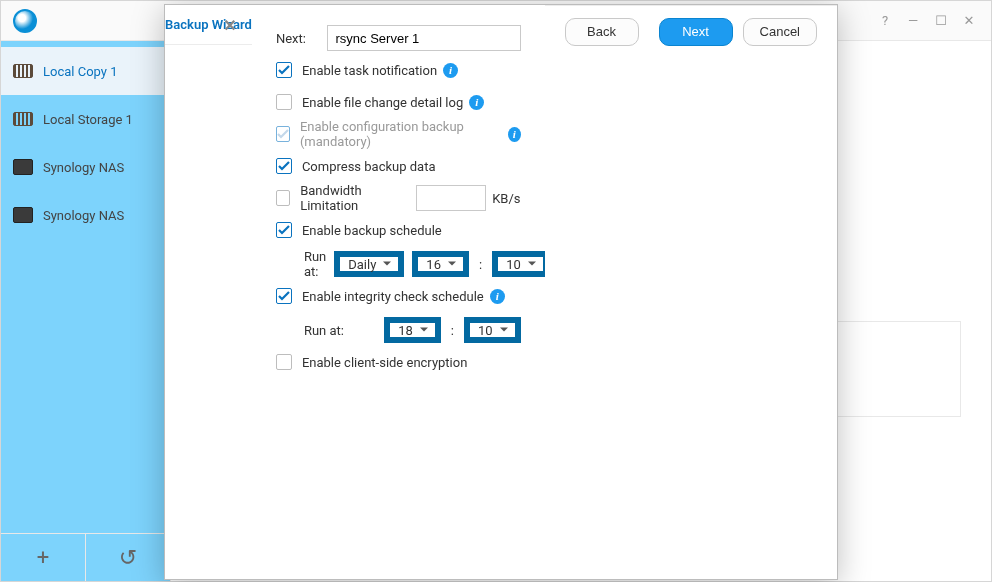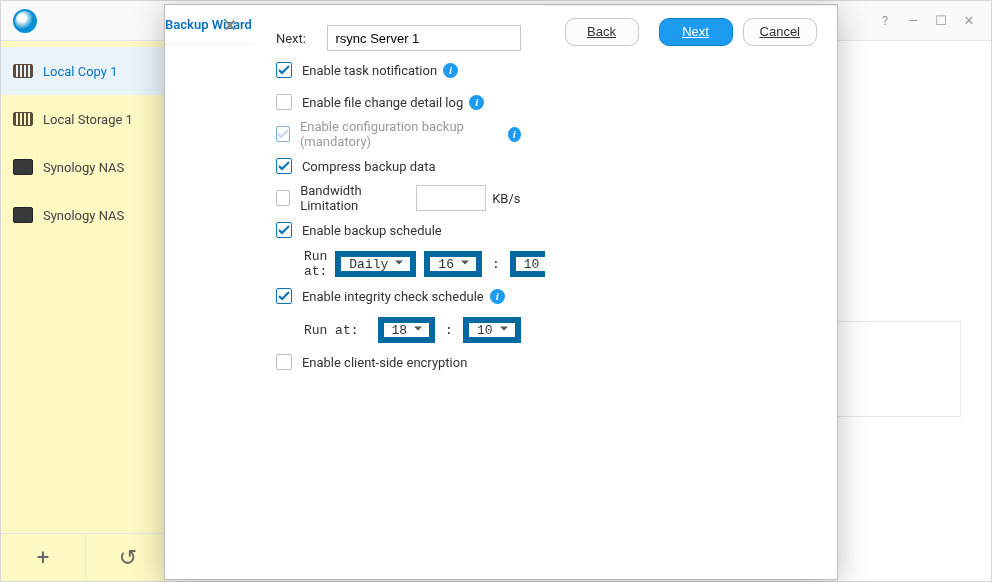--- a/index.html
+++ b/index.html
@@ -38,21 +38,21 @@
   }
   .outer-spacer { flex: 1; }
   .outer-ctrl {
     width: 28px; height: 28px;
     display: flex; align-items: center; justify-content: center;
     color: #999; cursor: pointer;
   }
   .outer-body { flex: 1; display: flex; }
   .sidebar {
     width: 170px;
-    background: #fef9c3;
+    background: #7dd3fc;
     border-right: 1px solid #e8e8e8;
     display: flex;
     flex-direction: column;
   }
   .sidebar-list { flex: 1; padding-top: 6px; }
   .sidebar-item {
     display: flex;
     align-items: center;
     height: 48px;
     padding: 0 12px;
@@ -214,42 +214,40 @@
   }
   .select .caret {
     position: absolute; right: 6px; top: 50%; transform: translateY(-50%);
   }
   .caret-svg { width: 10px; height: 10px; fill: #555; }
   .sched-row {
     display: flex;
     align-items: center;
     gap: 8px;
     margin-top: 4px;
-    font-family: Liberation Mono, monospace;
   }
   .colon { padding: 0 2px; color: #333; }
   .modal-footer {
     height: 52px;
     border-top: 1px solid #ececec;
     display: flex;
     align-items: center;
     padding: 0 20px;
     gap: 10px;
   }
   .btn {
     height: 28px;
     min-width: 74px;
     padding: 0 16px;
     border: 1px solid #c9c9c9;
     background: #fcfcfc;
     color: #333;
     cursor: pointer;
     font-size: 13px;
     border-radius: 10px;
-    text-decoration: underline;
   }
   .btn.primary {
     background: #1d9bf0;
     border-color: #0a84d0;
     color: #fff;
   }
   .footer-spacer { flex: 1; }
 </style>
 </head>
 <body>

